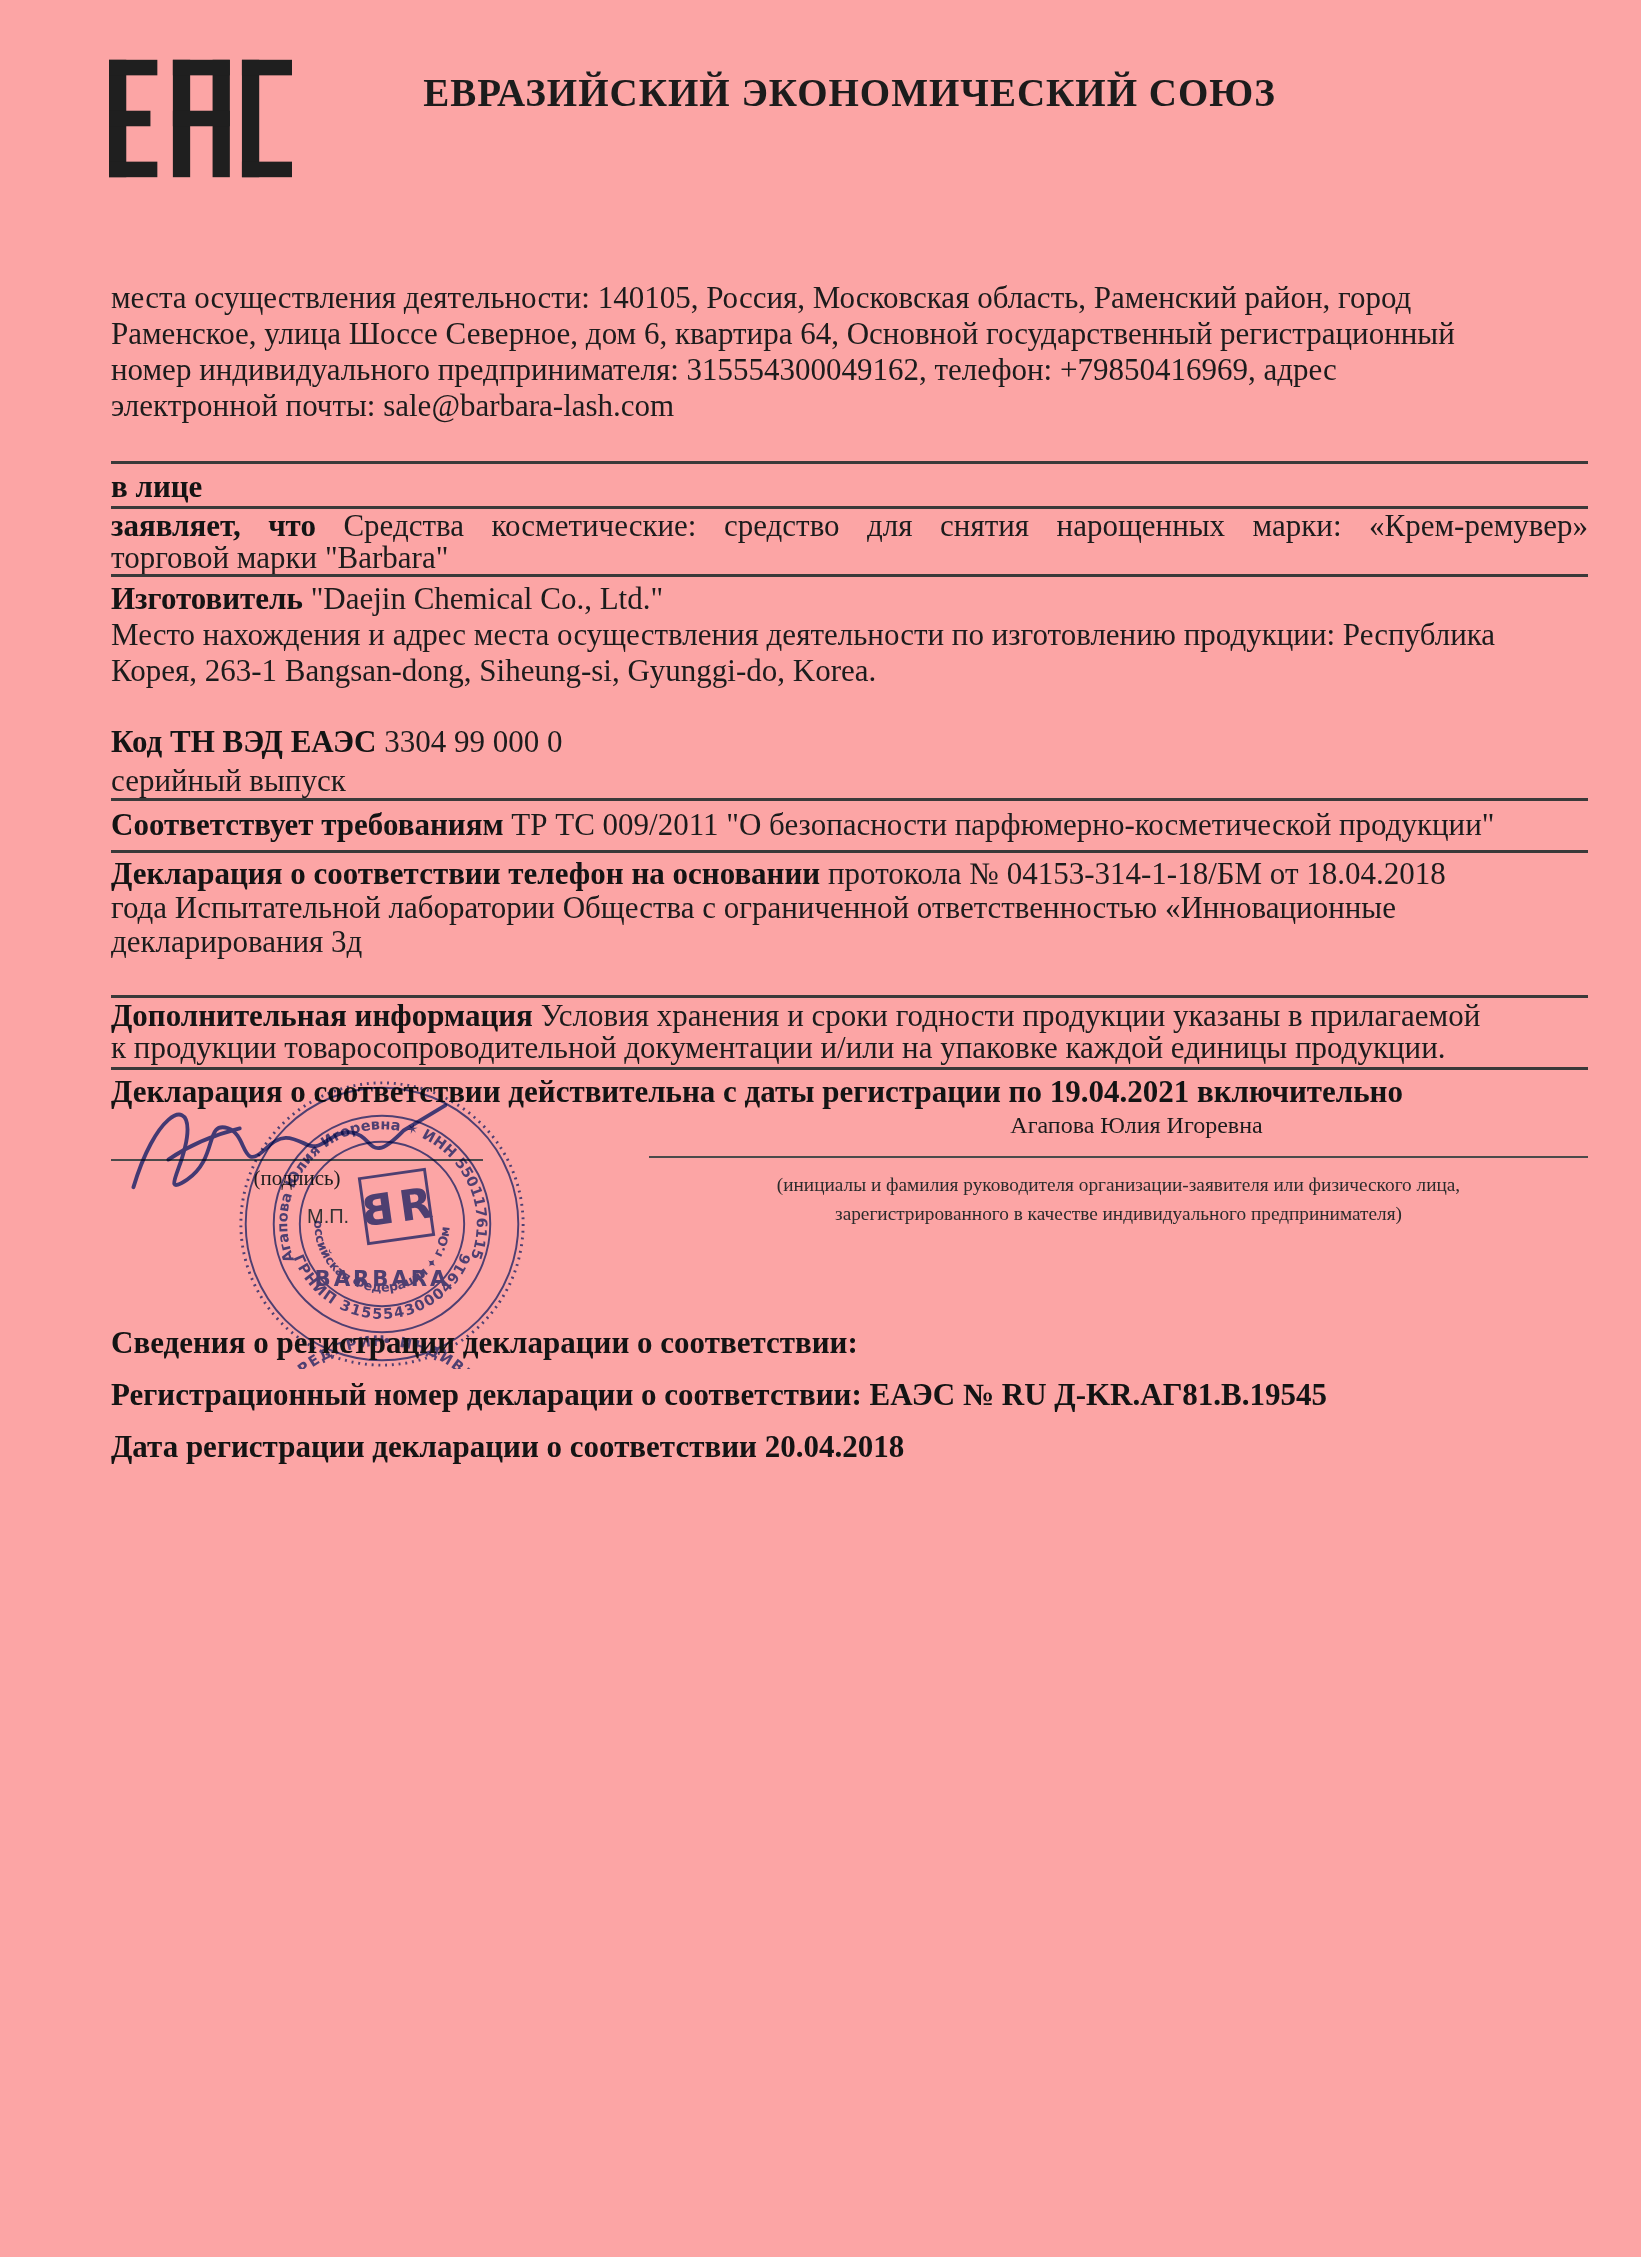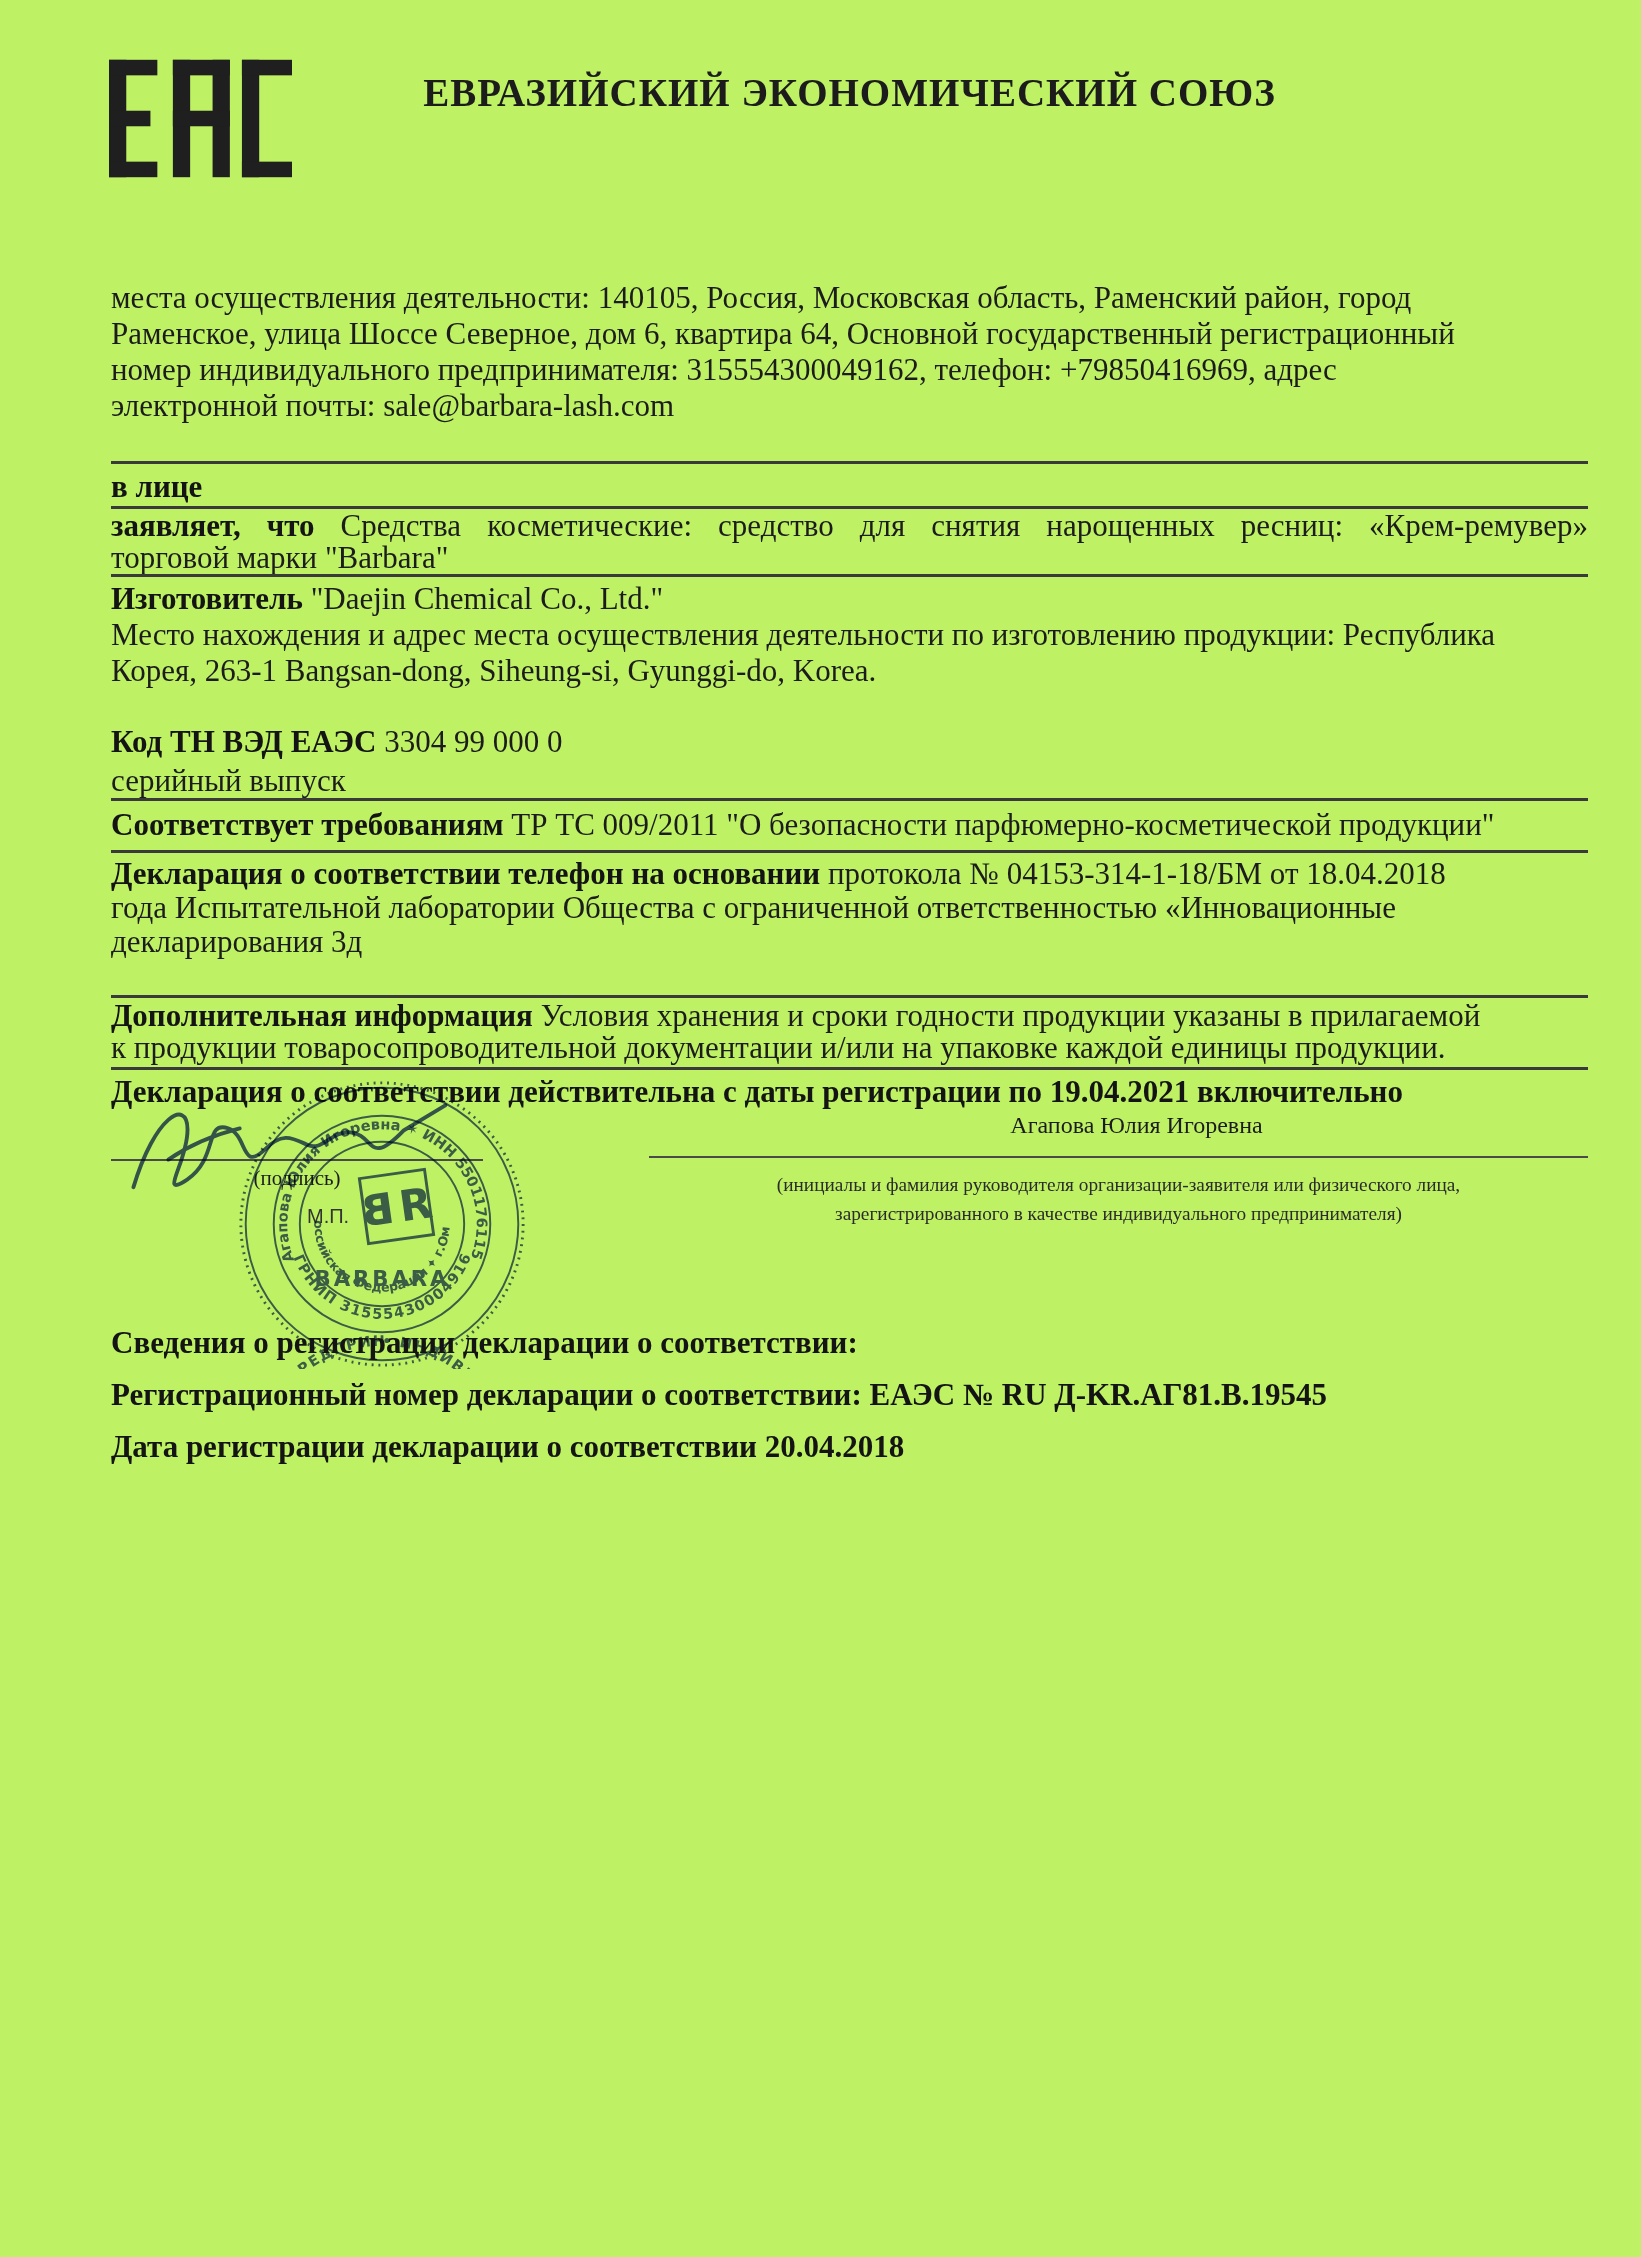--- a/index.html
+++ b/index.html
@@ -1,16 +1,16 @@
 <!DOCTYPE html>
 <html><head>
 <meta charset="utf-8">
 <style>
   html,body{margin:0;padding:0;background:#e8e8e8;}
-  .page{position:relative;width:1641px;height:2257px;background:#bef264;margin:0 auto;overflow:hidden;
+  .page{position:relative;width:1641px;height:2257px;background:#fca5a5;margin:0 auto;overflow:hidden;
         font-family:"Liberation Serif",serif;color:#1c1c1c;}
   .abs{position:absolute;}
   .line{font-size:31px;line-height:36px;white-space:nowrap;}
   .para{left:111px;width:1477px;}
   .para .pl{font-size:31px;line-height:36px;white-space:nowrap;}
   .stretch{text-align:justify;text-align-last:justify;white-space:normal !important;}
   b{font-weight:bold;color:#141414;}
   .rule{left:111px;width:1477px;height:2.9px;background:#3a3a3a;}
   .thin{height:1.9px;background:#4a4a4a;}
   .title{left:111px;width:1477px;text-align:center;font-weight:bold;font-size:39px;line-height:46px;letter-spacing:1px;}
@@ -48,21 +48,21 @@
     <div class="pl">Раменское, улица Шоссе Северное, дом 6, квартира 64, Основной государственный регистрационный</div>
     <div class="pl">номер индивидуального предпринимателя: 315554300049162, телефон: +79850416969, адрес</div>
     <div class="pl">электронной почты: sale@barbara-lash.com</div>
   </div>
 
   <div class="abs rule" style="top:461px"></div>
   <div class="abs line" style="left:111px;top:469px"><b>в лице</b></div>
   <div class="abs rule" style="top:506px"></div>
 
   <div class="abs para" style="top:510px">
-    <div class="pl stretch" style="line-height:32px"><b>заявляет, что</b><span> Средства косметические: средство для снятия нарощенных ресниц: «Крем-ремувер»</span></div>
+    <div class="pl stretch" style="line-height:32px"><b>заявляет, что</b><span> Средства косметические: средство для снятия нарощенных марки: «Крем-ремувер»</span></div>
     <div class="pl" style="line-height:32px">торговой марки "Barbara"</div>
   </div>
 
   <div class="abs rule" style="top:574px"></div>
 
   <div class="abs para" style="top:581px">
     <div class="pl"><b>Изготовитель</b><span> "Daejin Chemical Co., Ltd."</span></div>
     <div class="pl">Место нахождения и адрес места осуществления деятельности по изготовлению продукции: Республика</div>
     <div class="pl">Корея, 263-1 Bangsan-dong, Siheung-si, Gyunggi-do, Korea.</div>
   </div>

